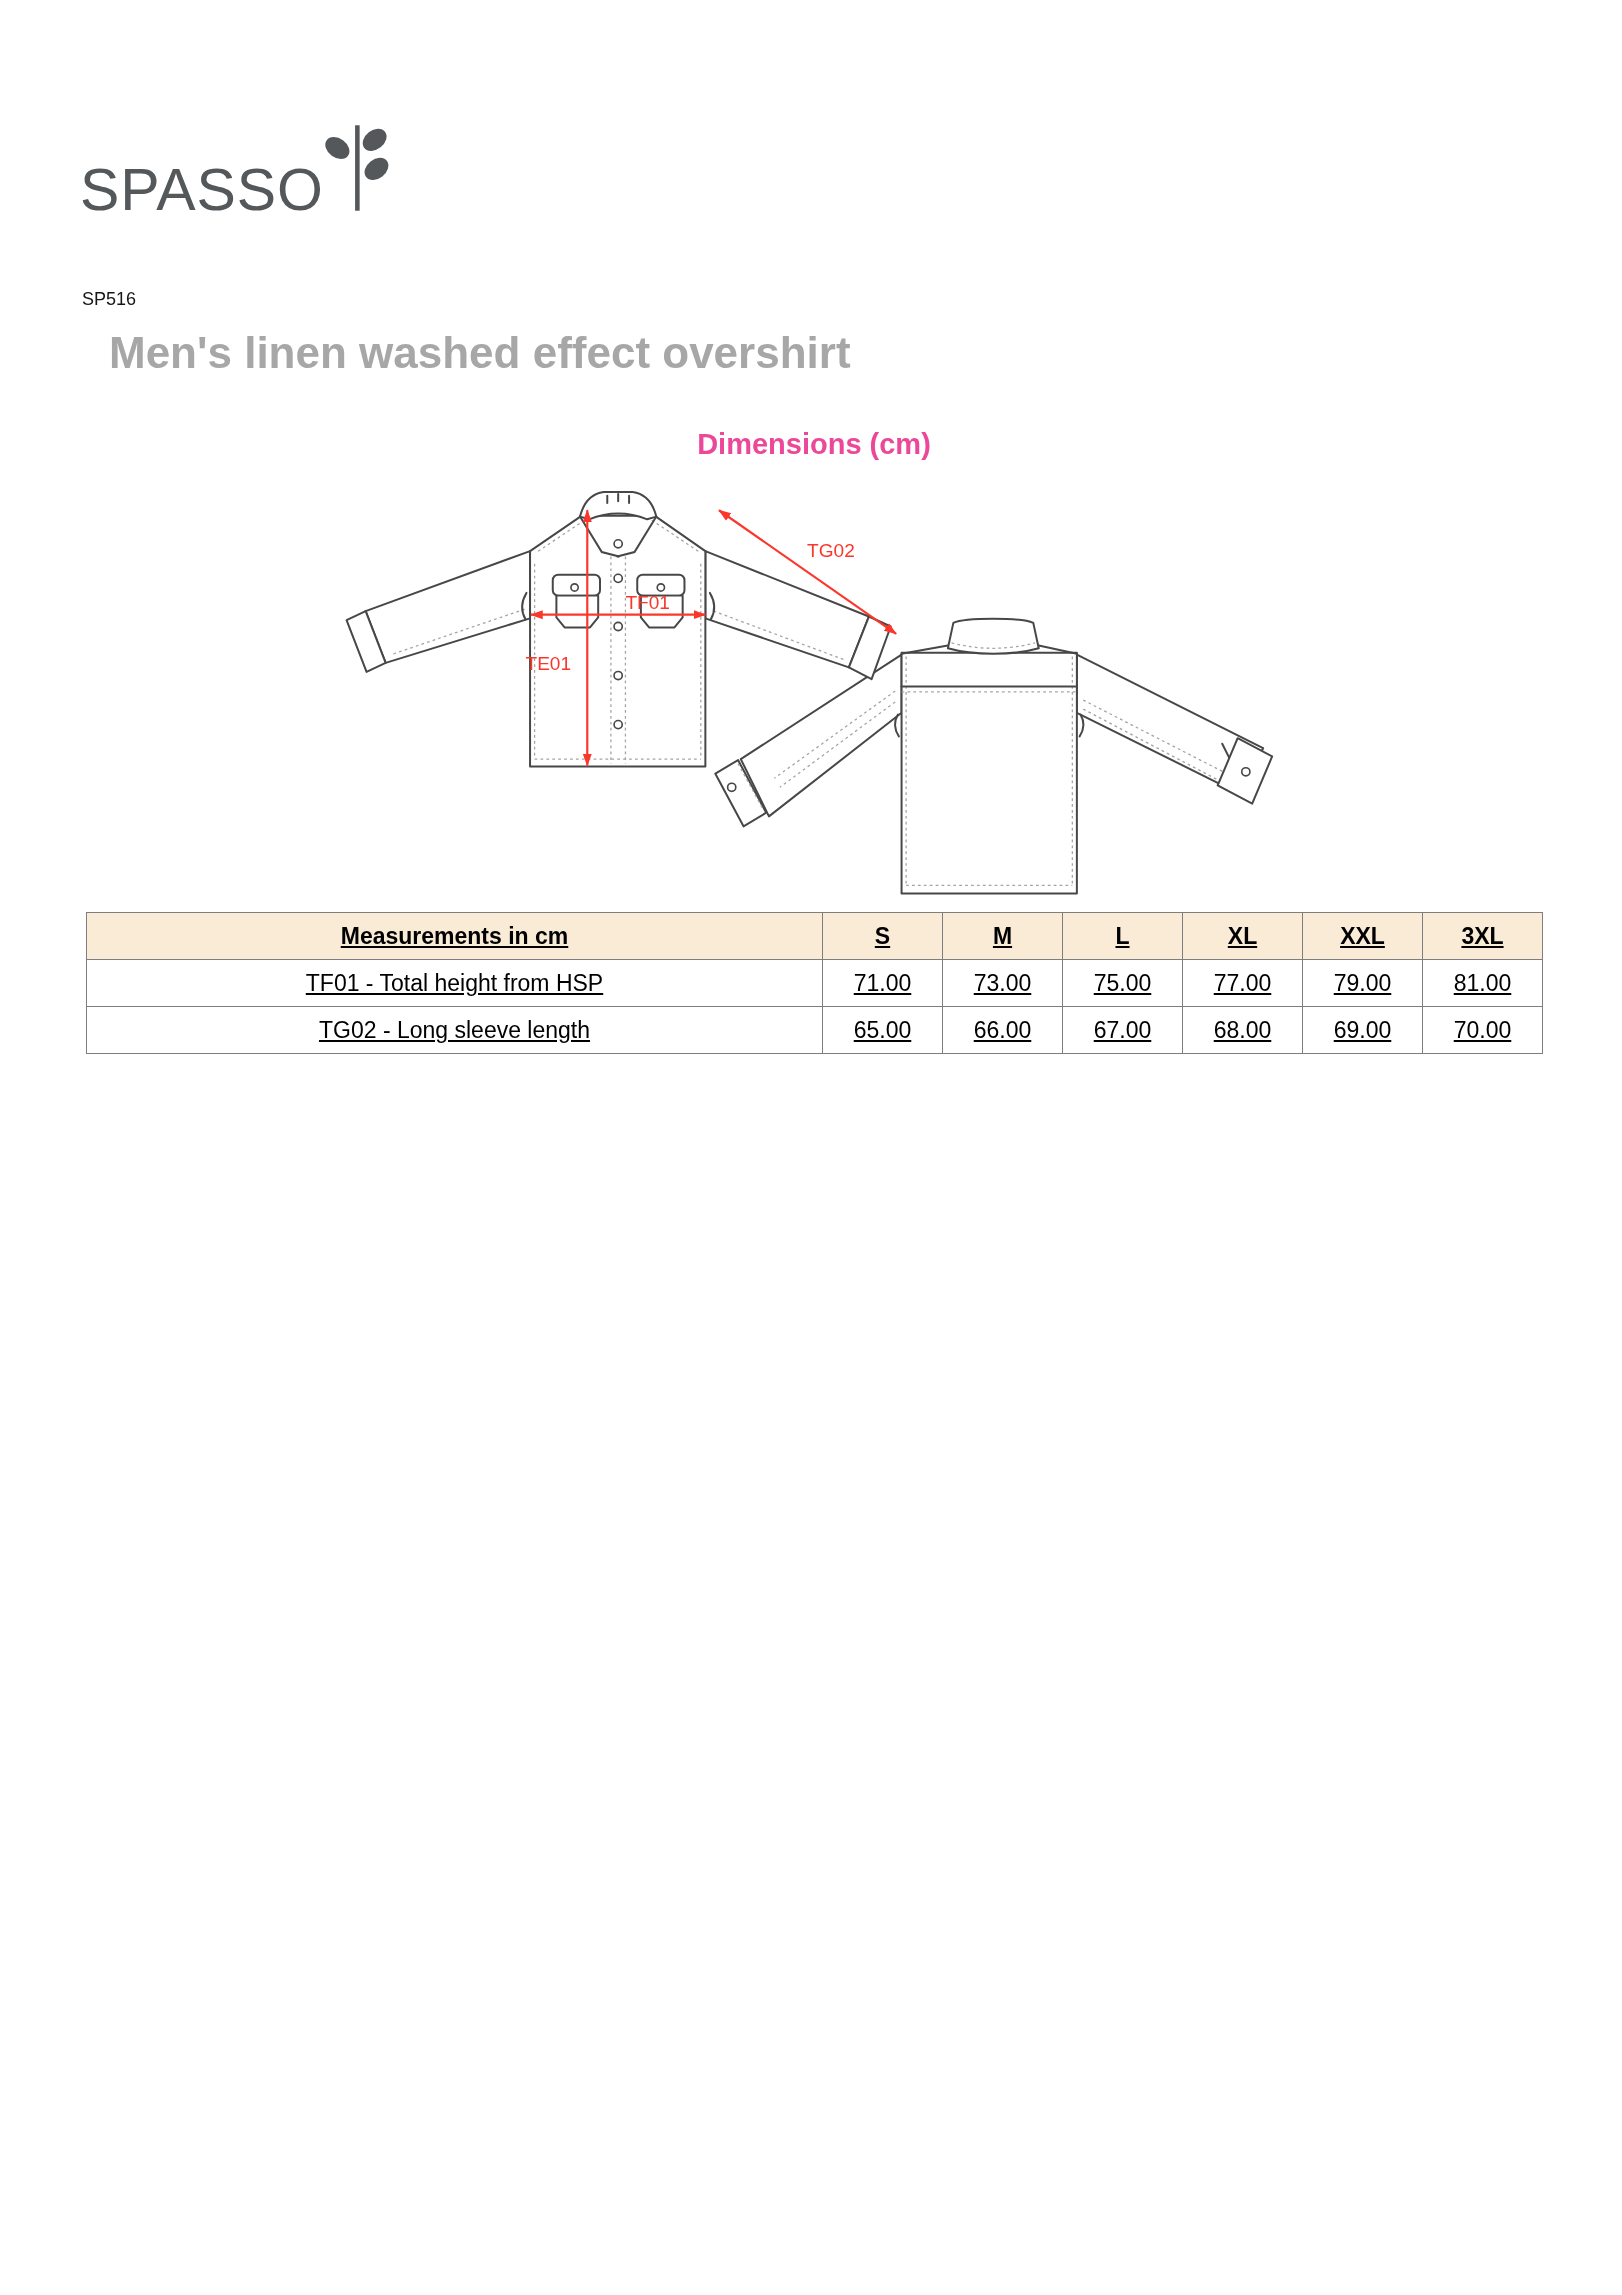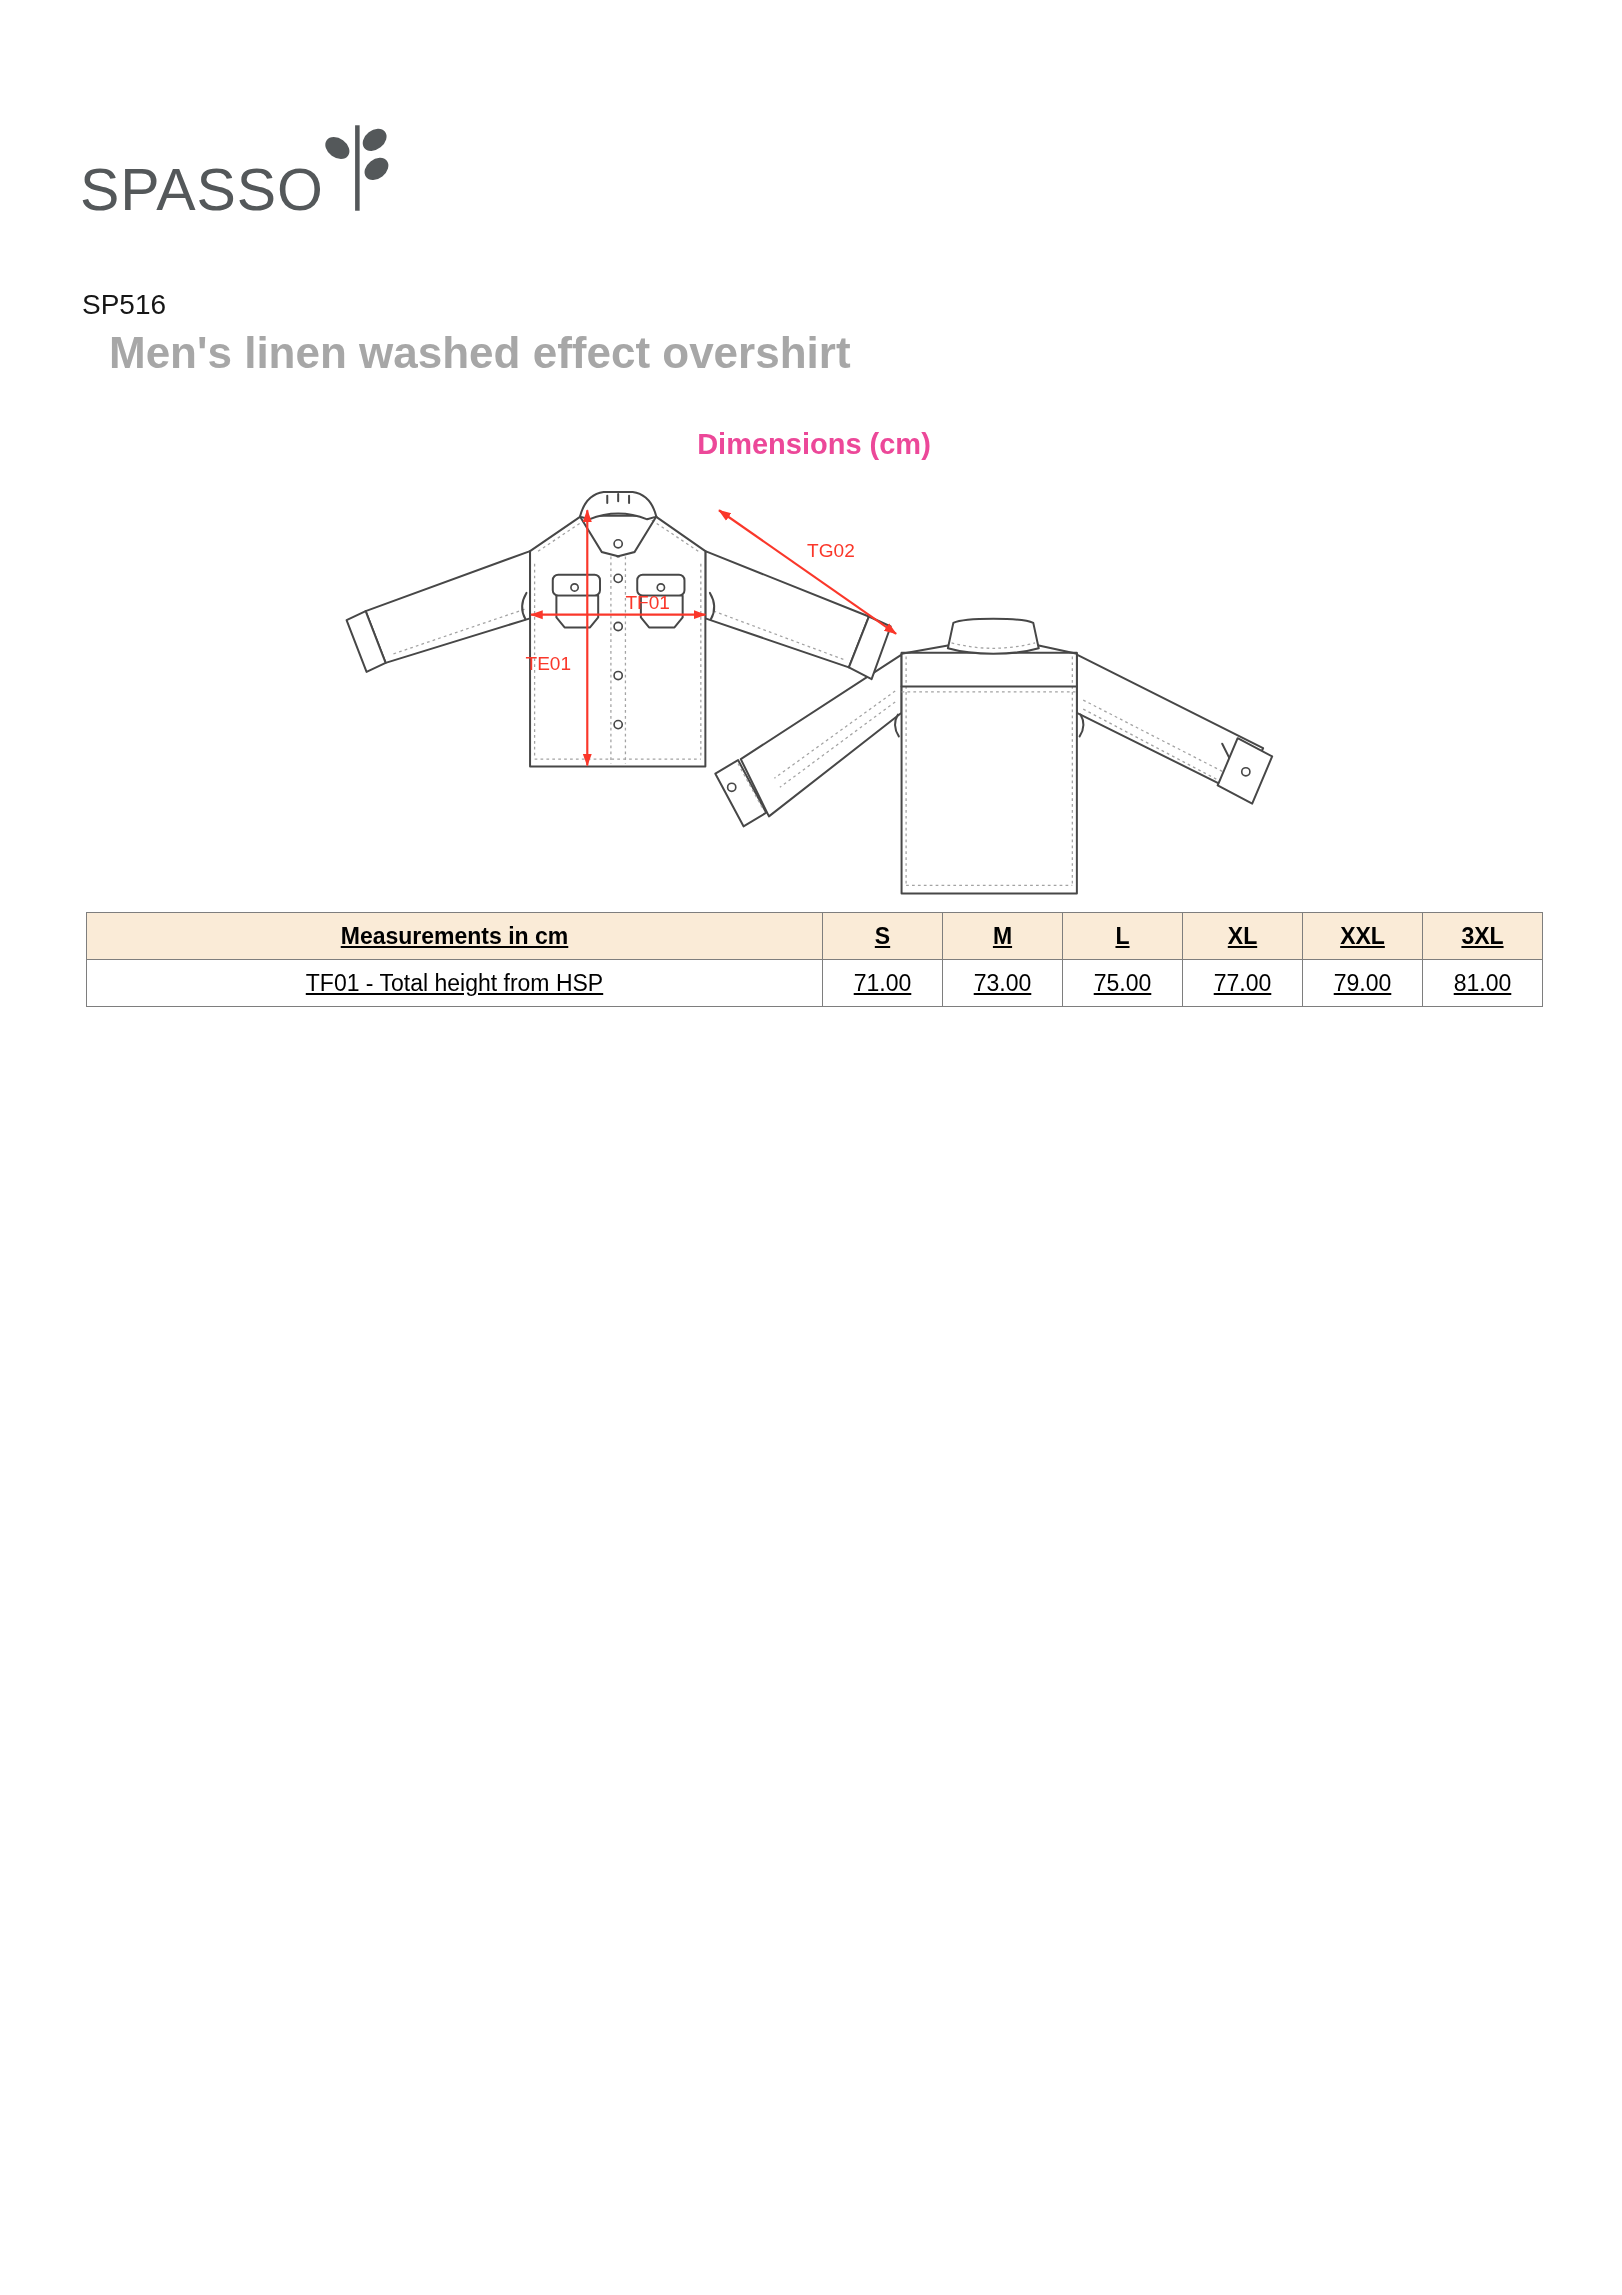--- a/index.html
+++ b/index.html
@@ -13,21 +13,21 @@
   
   .logo-text{
     position:absolute;left:80px;top:161px;
     font-size:59px;line-height:1;letter-spacing:0.9px;
     color:#54585a;font-weight:normal;
   }
   .logo-icon{position:absolute;left:320px;top:118px;}
   
   .product-code{
     position:absolute;left:82px;top:289px;
-    font-size:28px;color:#161616;line-height:1.15;
+    font-size:18px;color:#161616;line-height:1.15;
   }
   .product-title{
     position:absolute;left:80px;top:329px;
     font-size:44px;font-weight:bold;color:#a7a7a7;line-height:1.1;margin-left:29px;
   }
   .section-heading{
     position:absolute;left:86px;top:428px;width:1456px;
     text-align:center;font-size:29px;font-weight:bold;color:#ec4899;
   }
   
@@ -183,17 +183,26 @@
     <tbody>
       <tr>
         <td>TF01 - Total height from HSP</td>
         <td>71.00</td>
         <td>73.00</td>
         <td>75.00</td>
         <td>77.00</td>
         <td>79.00</td>
         <td>81.00</td>
       </tr>
+      <tr>
+        <td>TG02 - Long sleeve length</td>
+        <td>65.00</td>
+        <td>66.00</td>
+        <td>67.00</td>
+        <td>68.00</td>
+        <td>69.00</td>
+        <td>70.00</td>
+      </tr>
     </tbody>
   </table>
 
 </div>
 
 
 </body></html>

